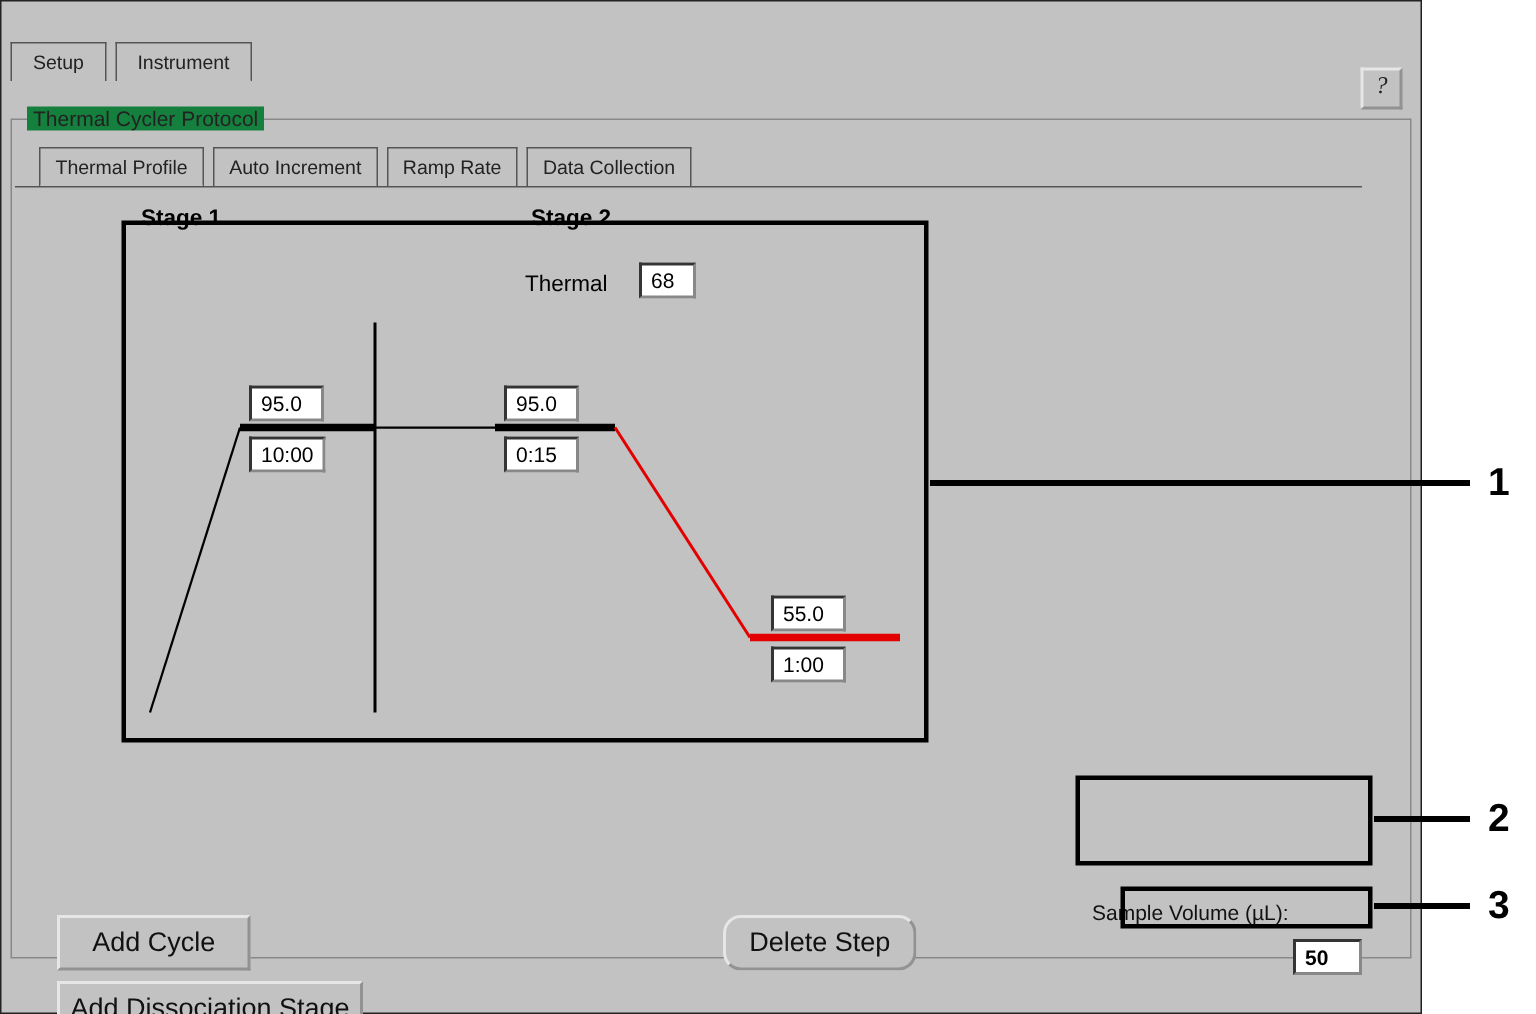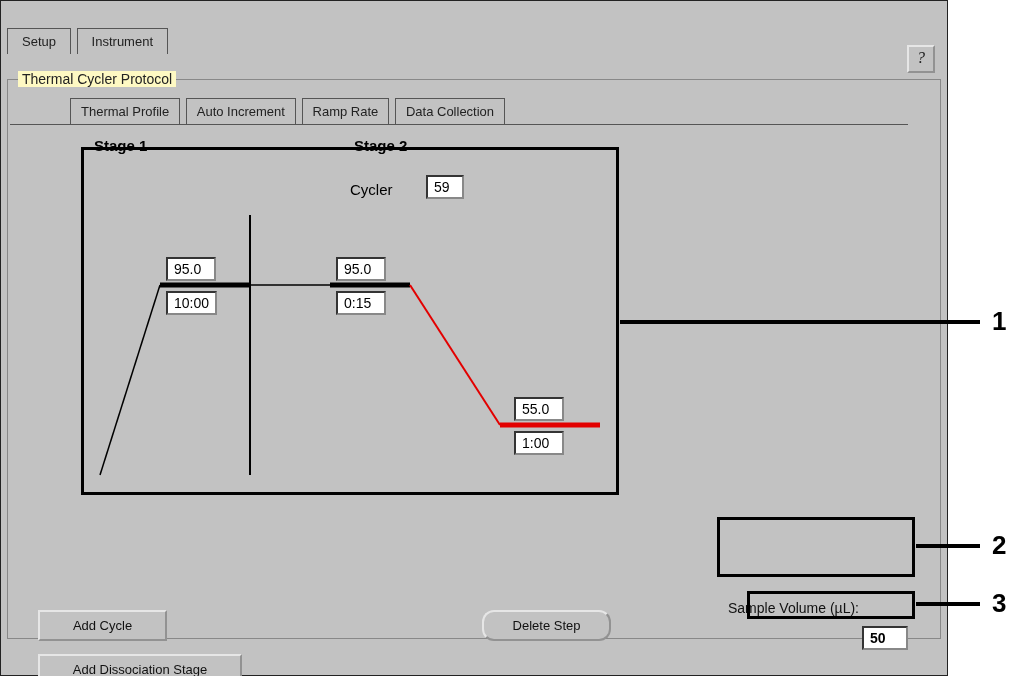--- a/index.html
+++ b/index.html
@@ -79,21 +79,21 @@
     top: 78px;
     right: 6px;
     height: 560px;
     border: 1px solid #888;
     box-sizing: border-box;
   }
   .group-title {
     position: absolute;
     top: -9px;
     left: 10px;
-    background: #fef9c3;
+    background: #15803d;
     padding: 0 4px;
     color: #222;
     font-size: 14px;
   }
 
   
   .subtabs {
     position: absolute;
     left: 18px;
     top: 18px;
@@ -107,21 +107,21 @@
     margin-right: 2px;
     color: #222;
     cursor: pointer;
   }
   .subtab.active::after{
     content:"";
     position:absolute;
     left:0; right:0; bottom:-2px; height:3px;
     background:#c2c2c2;
   }
-  .subtab.active { position: relative; margin-left: 44px; }
+  .subtab.active { position: relative; }
 
   .profile-area {
     position: absolute;
     left: 2px;
     top: 44px;
     width: 898px;
     height: 380px;
     border-top: 1px solid #555;
     box-sizing: border-box;
     background: #c2c2c2;
@@ -171,21 +171,21 @@
     width: 898px;
     height: 380px;
   }
 
   
   .btn {
     position: absolute;
     background: #c2c2c2;
     border: 2px outset #e6e6e6;
     color: #111;
-    font-size: 13px;
+    font-size: 18px;
     text-align: center;
     padding: 6px 0px;
     cursor: pointer;
   }
   #btn-addcycle { left: 30px; top: 530px; width: 125px; }
   #btn-addhold  { left: 178px; top: 530px; width: 125px; }
   #btn-addstep  { left: 326px; top: 530px; width: 125px; }
   #btn-delstep  { left: 474px; top: 530px; width: 125px; border-radius: 12px; }
   #btn-adddiss  { left: 30px; top: 574px; width: 200px; }
 
@@ -287,22 +287,22 @@
           <line x1="320" y1="160" x2="400" y2="160" stroke="#000" stroke-width="5"></line>
 
           <line x1="400" y1="160" x2="490" y2="300" stroke="#e30000" stroke-width="2"></line>
 
           <line x1="490" y1="300" x2="590" y2="300" stroke="#e30000" stroke-width="5"></line>
         </svg>
 
         <div class="stage-label" style="left:84px; top:12px;">Stage 1</div>
         <div class="stage-label" style="left:344px; top:12px;">Stage 2</div>
 
-        <div class="repeats-label" style="left:340px; top:56px;">Cycler</div>
-        <div class="val-box" style="left:416px; top:50px; min-width:22px;">59</div>
+        <div class="repeats-label" style="left:340px; top:56px;">Thermal</div>
+        <div class="val-box" style="left:416px; top:50px; min-width:22px;">68</div>
 
         <div class="val-box" style="left:156px; top:132px;">95.0</div>
         <div class="val-box" style="left:156px; top:166px;">10:00</div>
 
         <div class="val-box" style="left:326px; top:132px;">95.0</div>
         <div class="val-box" style="left:326px; top:166px;">0:15</div>
 
         <div class="val-box" style="left:504px; top:272px;">55.0</div>
         <div class="val-box" style="left:504px; top:306px;">1:00</div>
       </div>

